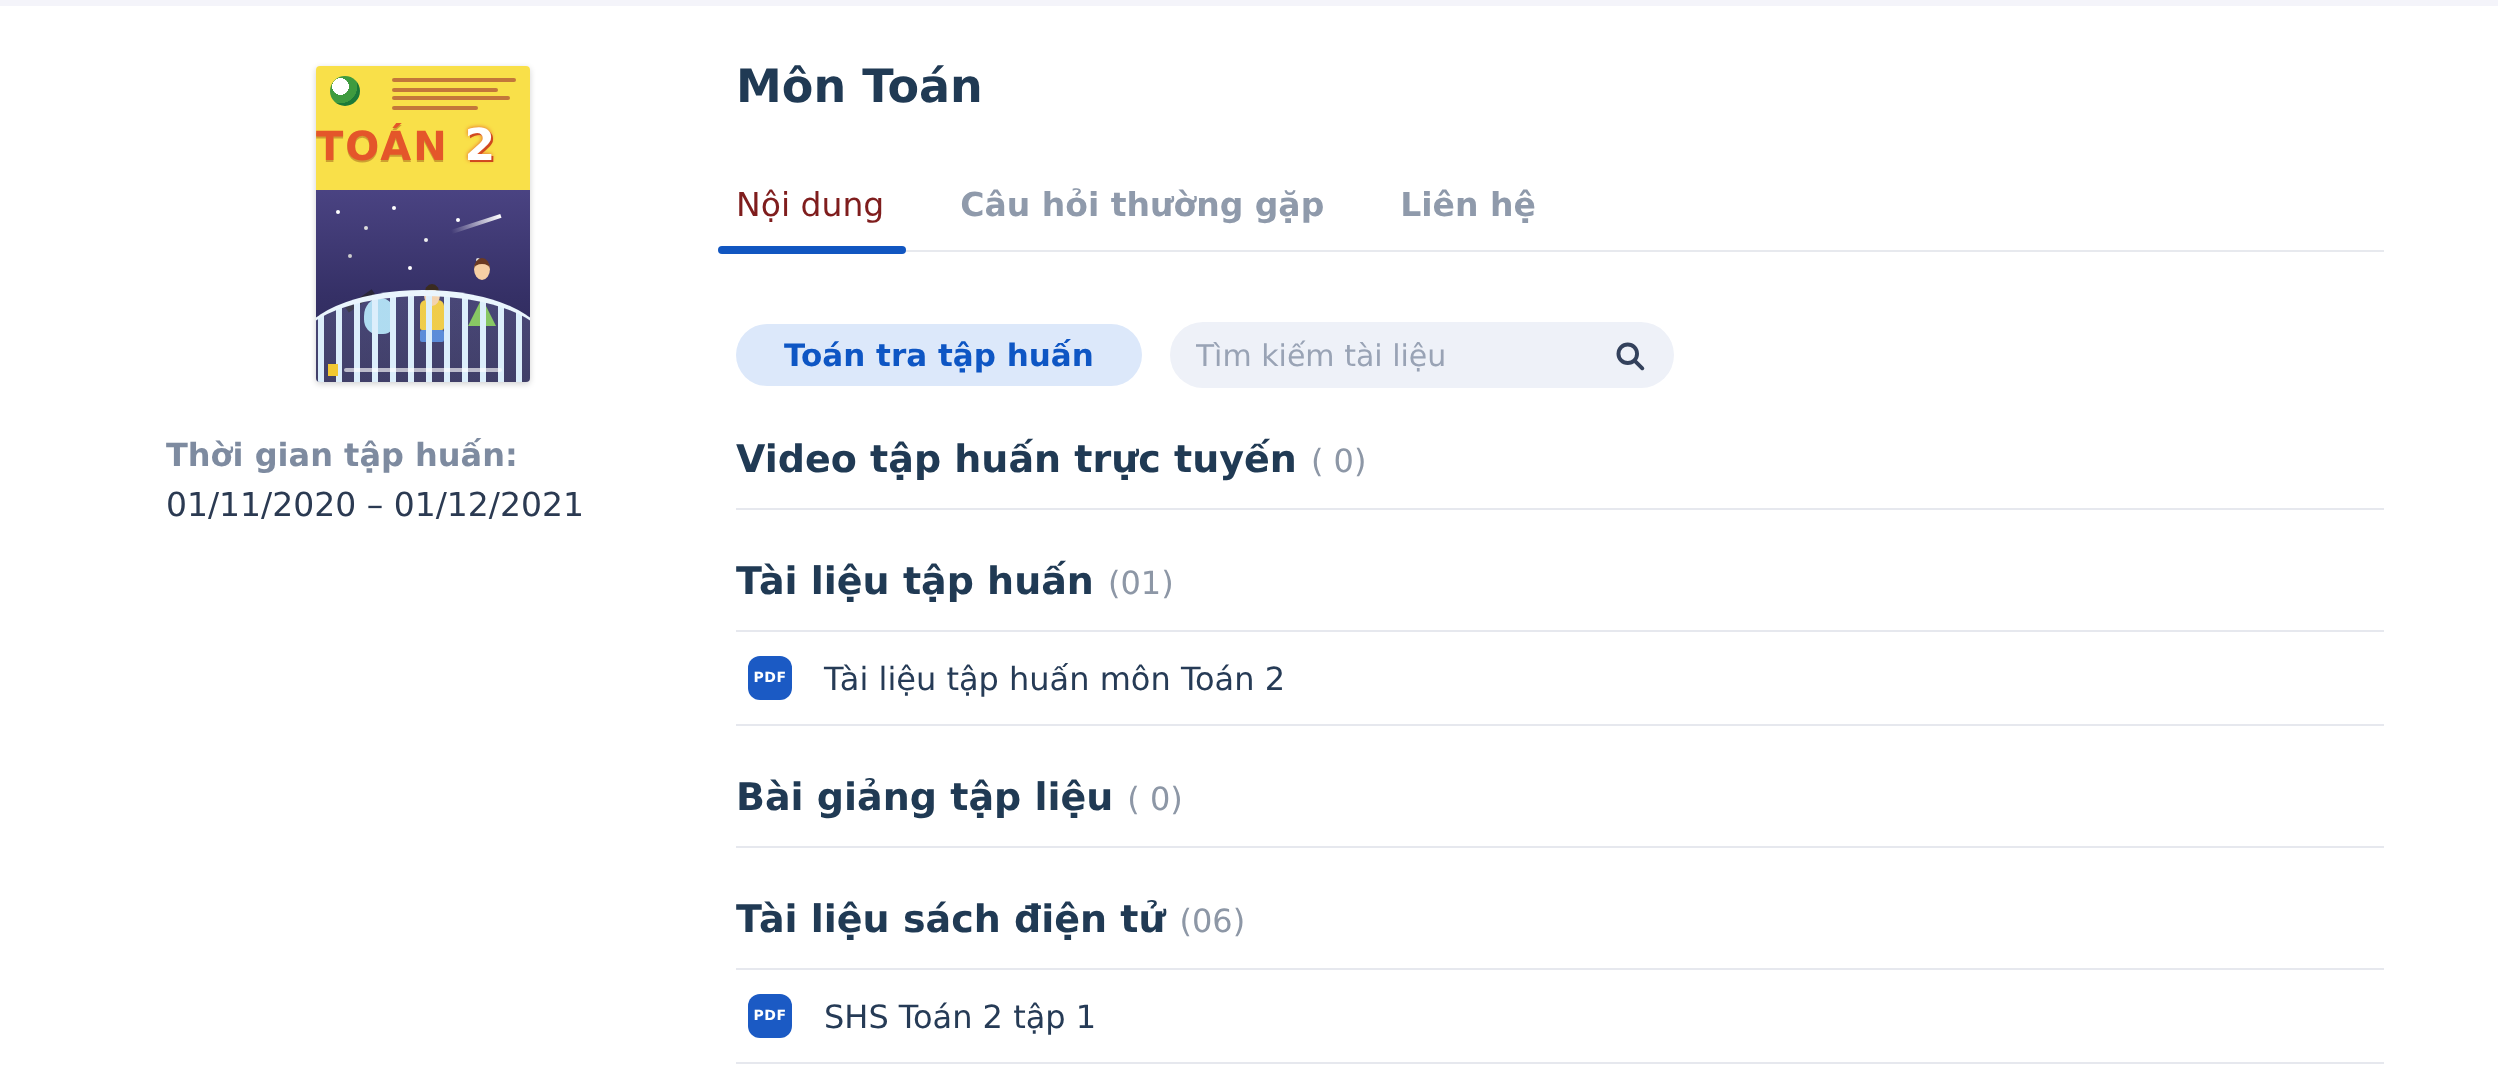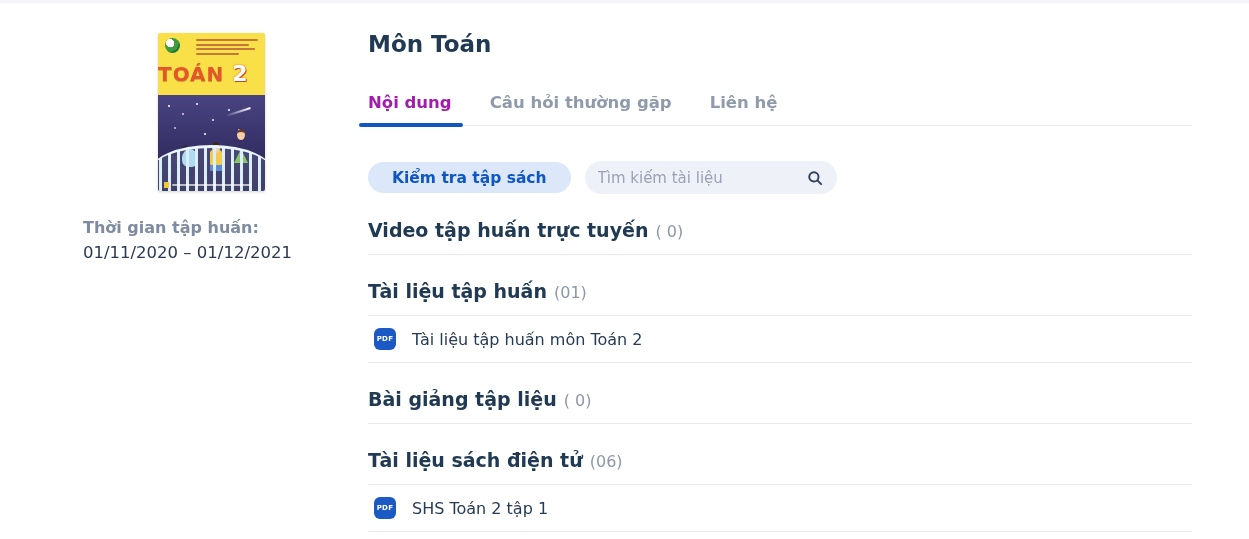--- a/index.html
+++ b/index.html
@@ -61,21 +61,21 @@
   .training-value { margin-top:6px; font-size:16.5px; color:#2b3a52; }
   .more-link { display:inline-block; margin-top:55px; font-size:15.5px; color:#1450cd;
     text-decoration:none; cursor:pointer; }
 
   
   .main { flex:1; margin-left:28px; padding-top:28px; }
   .page-title { font-size:23px; font-weight:bold; color:#203a54; }
   .tabs { display:flex; gap:38px; margin-top:36px; border-bottom:1px solid #e7e9ee; }
   .tab { padding-bottom:13px; font-size:16.5px; color:#8f9aab; font-weight:600;
     position:relative; cursor:pointer; }
-  .tab.active { color:#a21caf; font-weight:bold; }
+  .tab.active { color:#7f1d1d; font-weight:normal; }
   .tab.active::after { content:''; position:absolute; left:-9px; right:-11px; bottom:-2px;
     height:4px; background:#1156c1; border-radius:4px; }
 
   .controls { display:flex; align-items:center; gap:14px; margin-top:35px; }
   .check-btn { background:#dce8fa; color:#0e56c4; font-weight:bold; font-size:15.5px;
     height:31px; padding:0 24px; border:none; border-radius:16px; cursor:pointer;
     font-family:inherit; }
   .search-box { background:#eef1f8; border-radius:17px; width:252px; height:33px;
     display:flex; align-items:center; padding:0 13px; }
   .search-box input { flex:1; border:none; background:transparent; outline:none;
@@ -135,21 +135,21 @@
   <main class="main">
     <h1 class="page-title">Môn Toán</h1>
 
     <div class="tabs">
       <div class="tab active">Nội dung</div>
       <div class="tab">Câu hỏi thường gặp</div>
       <div class="tab">Liên hệ</div>
     </div>
 
     <div class="controls">
-      <button class="check-btn">Kiểm tra tập sách</button>
+      <button class="check-btn">Toán tra tập huấn</button>
       <div class="search-box">
         <input type="text" placeholder="Tìm kiếm tài liệu" style="">
         <svg class="search-icon" viewBox="0 0 24 24" fill="none" stroke="#33415c" stroke-width="2.6" stroke-linecap="round">
           <circle cx="10.5" cy="10.5" r="6.2"></circle>
           <line x1="15.2" y1="15.2" x2="20.2" y2="20.2"></line>
         </svg>
       </div>
     </div>
 
     <div class="section-head">

